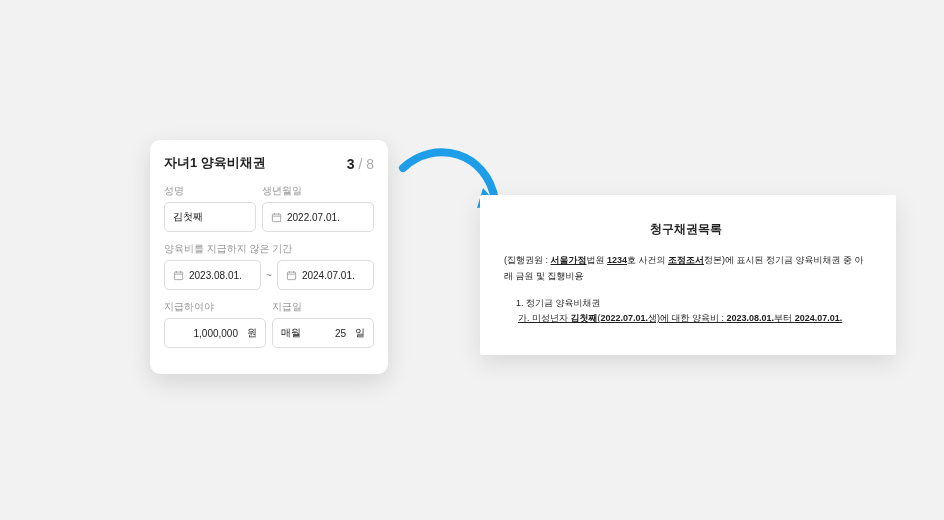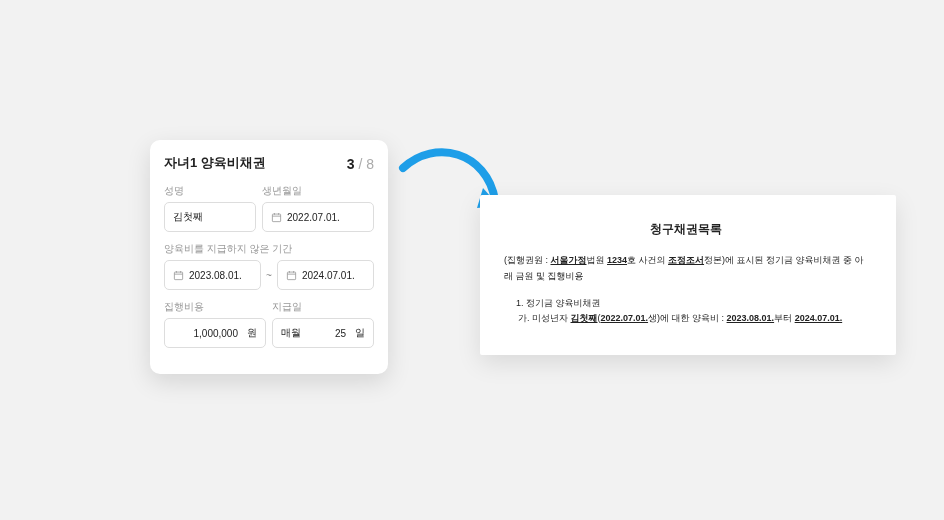--- a/index.html
+++ b/index.html
@@ -121,21 +121,21 @@
   }
   .doc-title {
     text-align: center;
     font-size: 12px;
     font-weight: 700;
     margin-bottom: 14px;
   }
   .doc-body { font-size: 9px; }
   .doc-body b { font-weight: 700; text-decoration: underline; }
   .doc-list1 { padding-left: 12px; margin-top: 12px; }
-  .doc-list2 { padding-left: 14px; }
+  .doc-list2 { padding-left: 14px; text-decoration: underline; }
   .doc-list2-cont { padding-left: 26px; }
 </style>
 </head>
 <body>
 
 <div class="form-card">
   <div class="form-header">
     <div class="form-title">자녀1 양육비채권</div>
     <div class="step-indicator">
       <span class="current">3</span><span> / 8</span>
@@ -189,21 +189,21 @@
               <line x1="11" y1="1.5" x2="11" y2="4" stroke="#999" stroke-width="1.2"></line>
             </svg>
         </span>
         <span>2024.07.01.</span>
       </div>
     </div>
   </div>
 
   <div class="field-row">
     <div class="field-col">
-      <div class="field-label">집행비용</div>
+      <div class="field-label">지급하여야</div>
       <div class="input-box right">
         <span>1,000,000</span>
         <span class="amount-suffix">원</span>
       </div>
     </div>
     <div class="field-col">
       <div class="field-label">지급일</div>
       <div class="input-box">
         <span class="amount-prefix">매월</span>
         <span>25</span>

